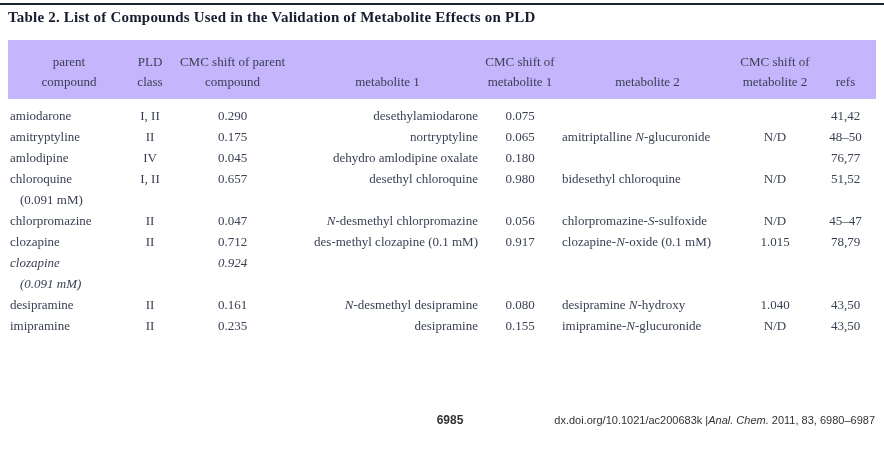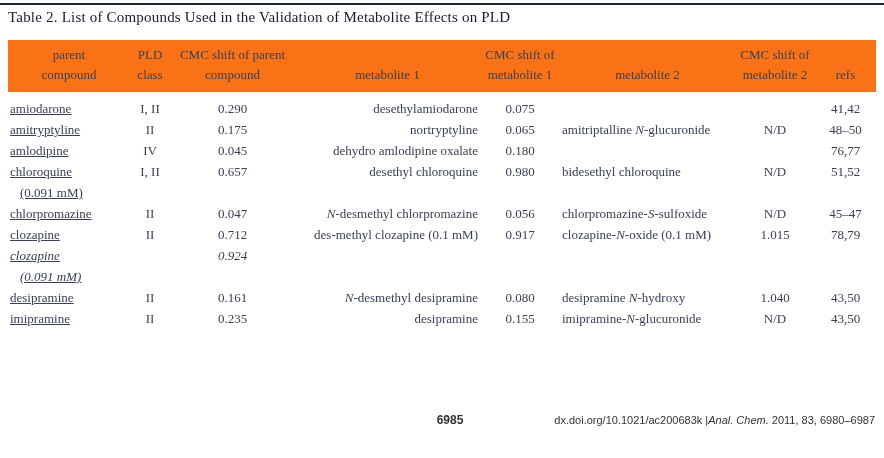--- a/index.html
+++ b/index.html
@@ -1,30 +1,30 @@
 <!DOCTYPE html>
 <html><head>
 <meta charset="utf-8">
 <style>
   html,body{margin:0;padding:0;background:#ffffff;}
   body{width:884px;height:458px;position:relative;overflow:hidden;
        font-family:"Liberation Serif",serif;}
   .top-rule{position:absolute;top:3px;left:0;width:884px;height:2px;background:#1d2534;}
   .paper-title{position:absolute;top:9px;left:8px;width:860px;
-       font-family:"Liberation Serif",serif;font-weight:normal;font-size:15px;
+       font-family:"Liberation Serif",serif;font-weight:bold;font-size:15px;
        color:#161d2e;letter-spacing:.2px;}
   .tbl{position:absolute;top:40px;left:8px;width:868px;border-collapse:collapse;
        table-layout:fixed;color:#3a4154;font-size:13px;}
-  .tbl thead th{background:#f97316;font-weight:normal;text-align:center;
-       vertical-align:bottom;padding:5px 2px 7px;line-height:20px;font-size:13px;}
+  .tbl thead th{background:#c4b5fd;font-weight:normal;text-align:center;
+       vertical-align:bottom;padding:12px 2px 7px;line-height:20px;font-size:13px;}
   .tbl tbody td{vertical-align:top;line-height:21px;padding:0 2px;}
   .tbl tbody tr:first-child td{padding-top:6px;}
   col.c0{width:122px}col.c1{width:40px}col.c2{width:125px}col.c3{width:185px}
   col.c4{width:80px}col.c5{width:175px}col.c6{width:80px}col.c7{width:61px}
-  td.c0{text-align:left;padding-left:6px;text-decoration:underline;}
+  td.c0{text-align:left;padding-left:6px;}
   td.c1,td.c2,td.c4,td.c6,td.c7{text-align:center;}
   td.c3{text-align:right;padding-left:8px;}
   td.c5{text-align:left;padding-left:14px;}
   .indent{padding-left:10px;}
   .indent2{padding-left:18px;}
   .footer-page{position:absolute;top:413px;left:0;width:884px;text-align:center;
        font-family:"Liberation Sans",sans-serif;font-weight:bold;font-size:12px;color:#333333;margin-left:8px;}
   .footer-cite{position:absolute;top:414px;right:9px;
        font-family:"Liberation Sans",sans-serif;font-size:11px;color:#333333;}
 </style>

